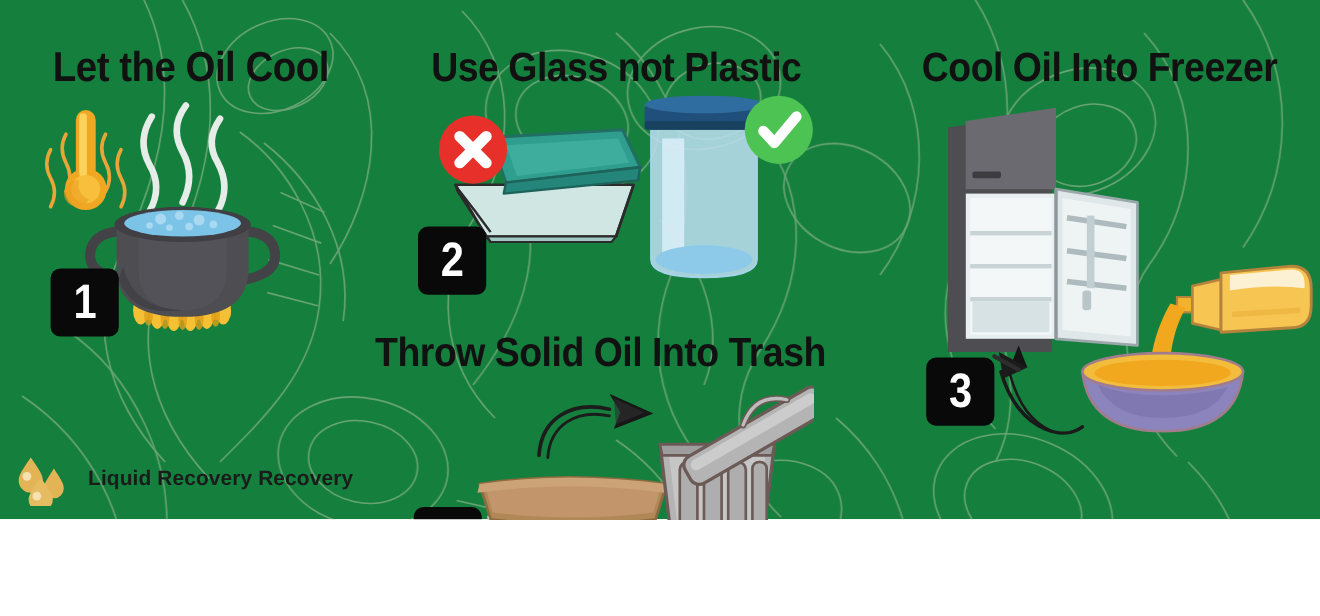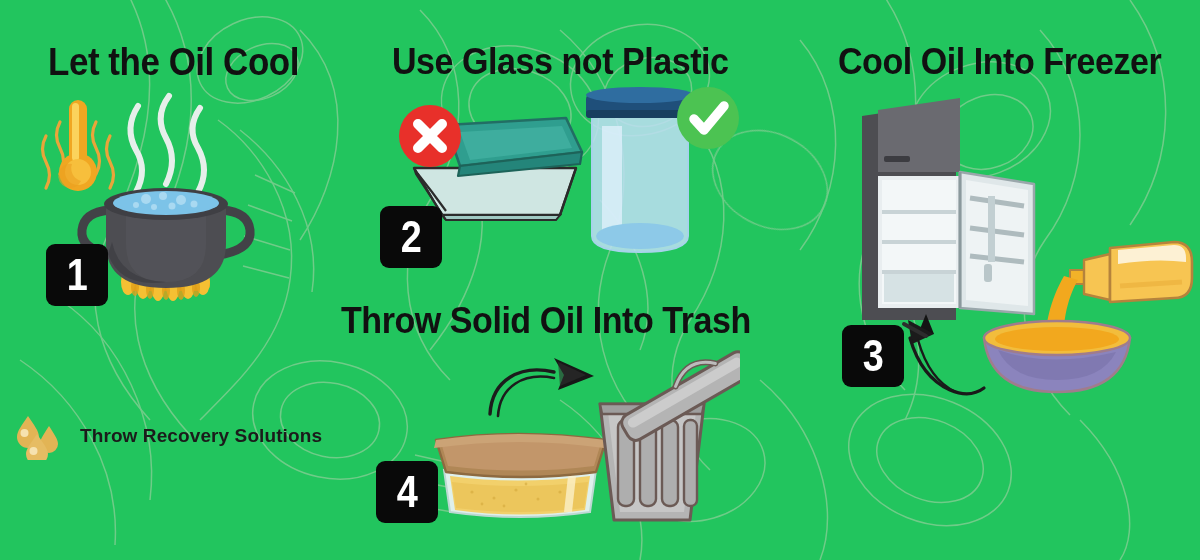--- a/index.html
+++ b/index.html
@@ -3,22 +3,22 @@
 <meta charset="utf-8">
 <style>
   html, body {
     margin: 0;
     padding: 0;
     background: #ffffff;
   }
   #infographic {
     position: relative;
     width: 1200px;
-    height: 560px;
-    background: #22c55e;
+    height: 472px;
+    background: #15803d;
     overflow: hidden;
     font-family: "Liberation Sans", sans-serif;
   }
 
   
   .bg-watermark {
     position: absolute;
     inset: 0;
     opacity: 0.55;
     pointer-events: none;
@@ -383,16 +383,16 @@
   </div>
 
   <div id="brand">
     <svg width="56" height="48" viewBox="0 0 56 48" aria-hidden="true">
       <path d="M16 4 C 22 13, 27 19, 27 25 a 11 11 0 0 1 -22 0 C 5 19, 10 13, 16 4 Z" fill="#e2b455"></path>
       <circle cx="12.5" cy="21" r="4" fill="#f6e2b0"></circle>
       <path d="M37 14 C 42 22, 46 27, 46 32 a 9 9 0 0 1 -18 0 C 28 27, 32 22, 37 14 Z" fill="#e2b455"></path>
       <path d="M25 22 C 31 31, 36 37, 36 42 a 11 11 0 0 1 -22 0 C 14 37, 19 31, 25 22 Z" fill="#e6bc63"></path>
       <circle cx="21.5" cy="39" r="4" fill="#f6e2b0"></circle>
     </svg>
-    <div id="brand-name">Throw Recovery Solutions</div>
+    <div id="brand-name">Liquid Recovery Recovery</div>
   </div>
 
 </div>
 
 </body></html>

